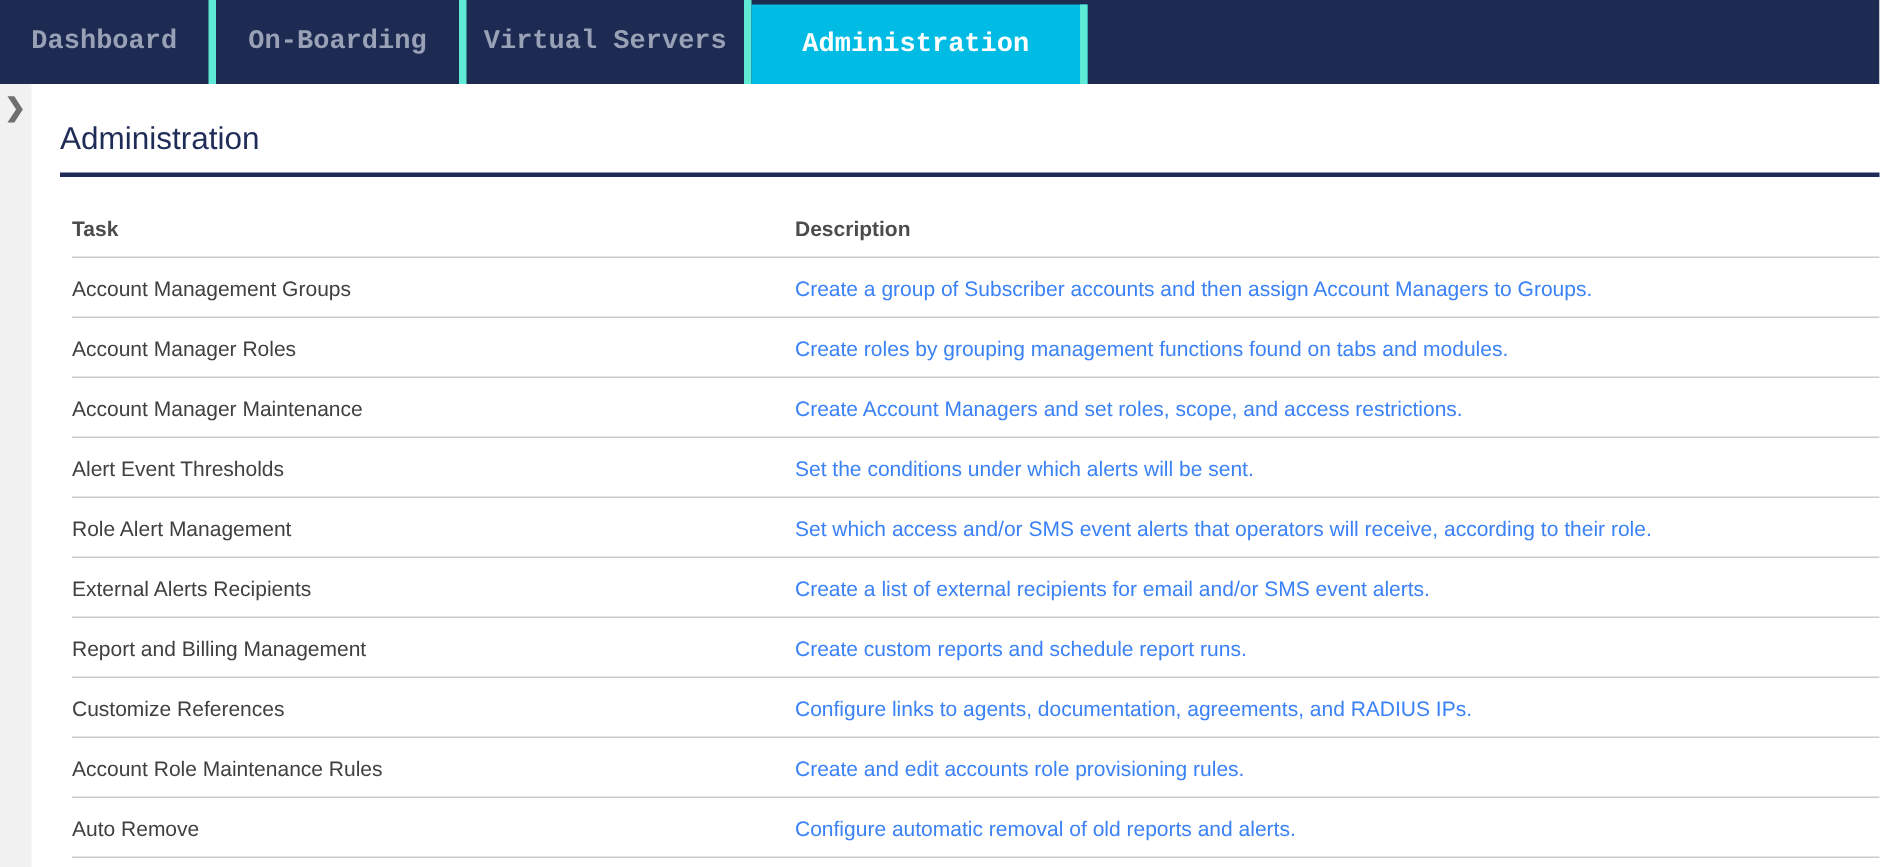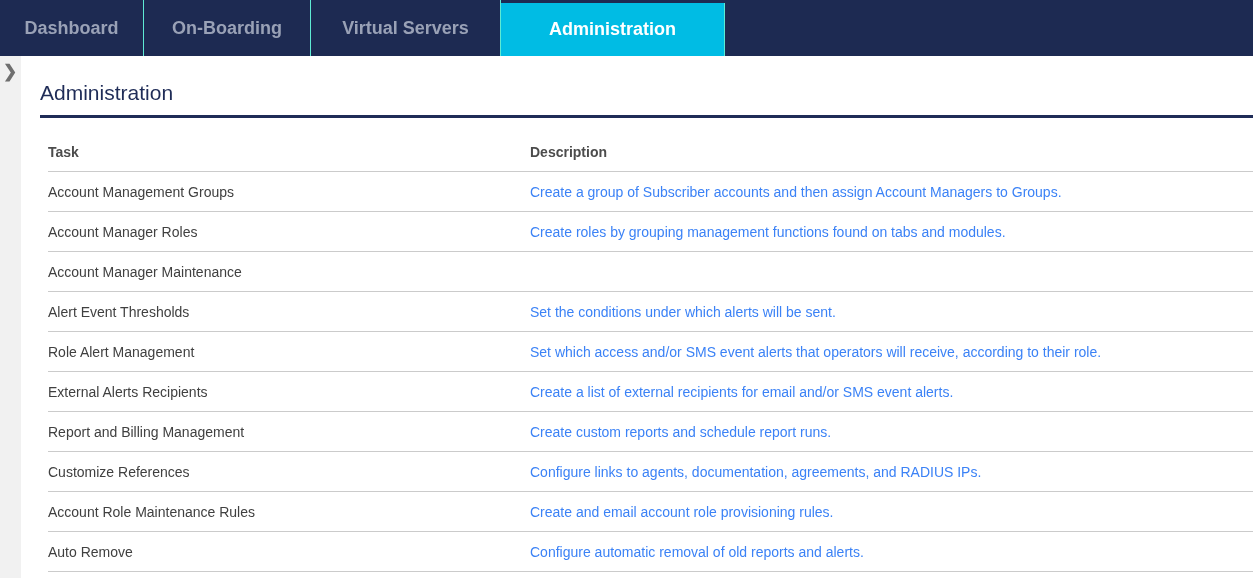--- a/index.html
+++ b/index.html
@@ -13,23 +13,24 @@
   .tabbar {
     display: flex;
     width: 1253px; height: 56px;
     background: #1D2A52;
   }
   .tab {
     height: 56px;
     display: flex; align-items: center; justify-content: center;
     font-size: 18px; font-weight: bold;
     color: #99A1B6;
-    border-right: 1px solid #5eead4;
+    border-right: 5px solid #5eead4;
     cursor: pointer;
     flex: 0 0 auto;
+    font-family: Liberation Mono, monospace;
   }
   .tab:nth-child(1) { width: 144px; }
   .tab:nth-child(2) { width: 167px; }
   .tab:nth-child(3) { width: 190px; }
   .tab:nth-child(4) { width: 224px; }
   .tab.active {
     background: #00BCE4;
     color: #ffffff;
     height: 53px;
     margin-top: 3px;
@@ -105,20 +106,21 @@
         <div class="trow">
           <div class="c1 task">Account Management Groups</div>
           <div class="c2 desc">Create a group of Subscriber accounts and then assign Account Managers to Groups.</div>
         </div>
         <div class="trow">
           <div class="c1 task">Account Manager Roles</div>
           <div class="c2 desc">Create roles by grouping management functions found on tabs and modules.</div>
         </div>
         <div class="trow">
           <div class="c1 task">Account Manager Maintenance</div>
+          <div class="c2 desc">Create Account Managers and set roles, scope, and access restrictions.</div>
         </div>
         <div class="trow">
           <div class="c1 task">Alert Event Thresholds</div>
           <div class="c2 desc">Set the conditions under which alerts will be sent.</div>
         </div>
         <div class="trow">
           <div class="c1 task">Role Alert Management</div>
           <div class="c2 desc">Set which access and/or SMS event alerts that operators will receive, according to their role.</div>
         </div>
         <div class="trow">
@@ -128,21 +130,21 @@
         <div class="trow">
           <div class="c1 task">Report and Billing Management</div>
           <div class="c2 desc">Create custom reports and schedule report runs.</div>
         </div>
         <div class="trow">
           <div class="c1 task">Customize References</div>
           <div class="c2 desc">Configure links to agents, documentation, agreements, and RADIUS IPs.</div>
         </div>
         <div class="trow">
           <div class="c1 task">Account Role Maintenance Rules</div>
-          <div class="c2 desc">Create and email account role provisioning rules.</div>
+          <div class="c2 desc">Create and edit accounts role provisioning rules.</div>
         </div>
         <div class="trow">
           <div class="c1 task">Auto Remove</div>
           <div class="c2 desc">Configure automatic removal of old reports and alerts.</div>
         </div>
       </div>
   </div>
 </div>
 
 </body></html>

